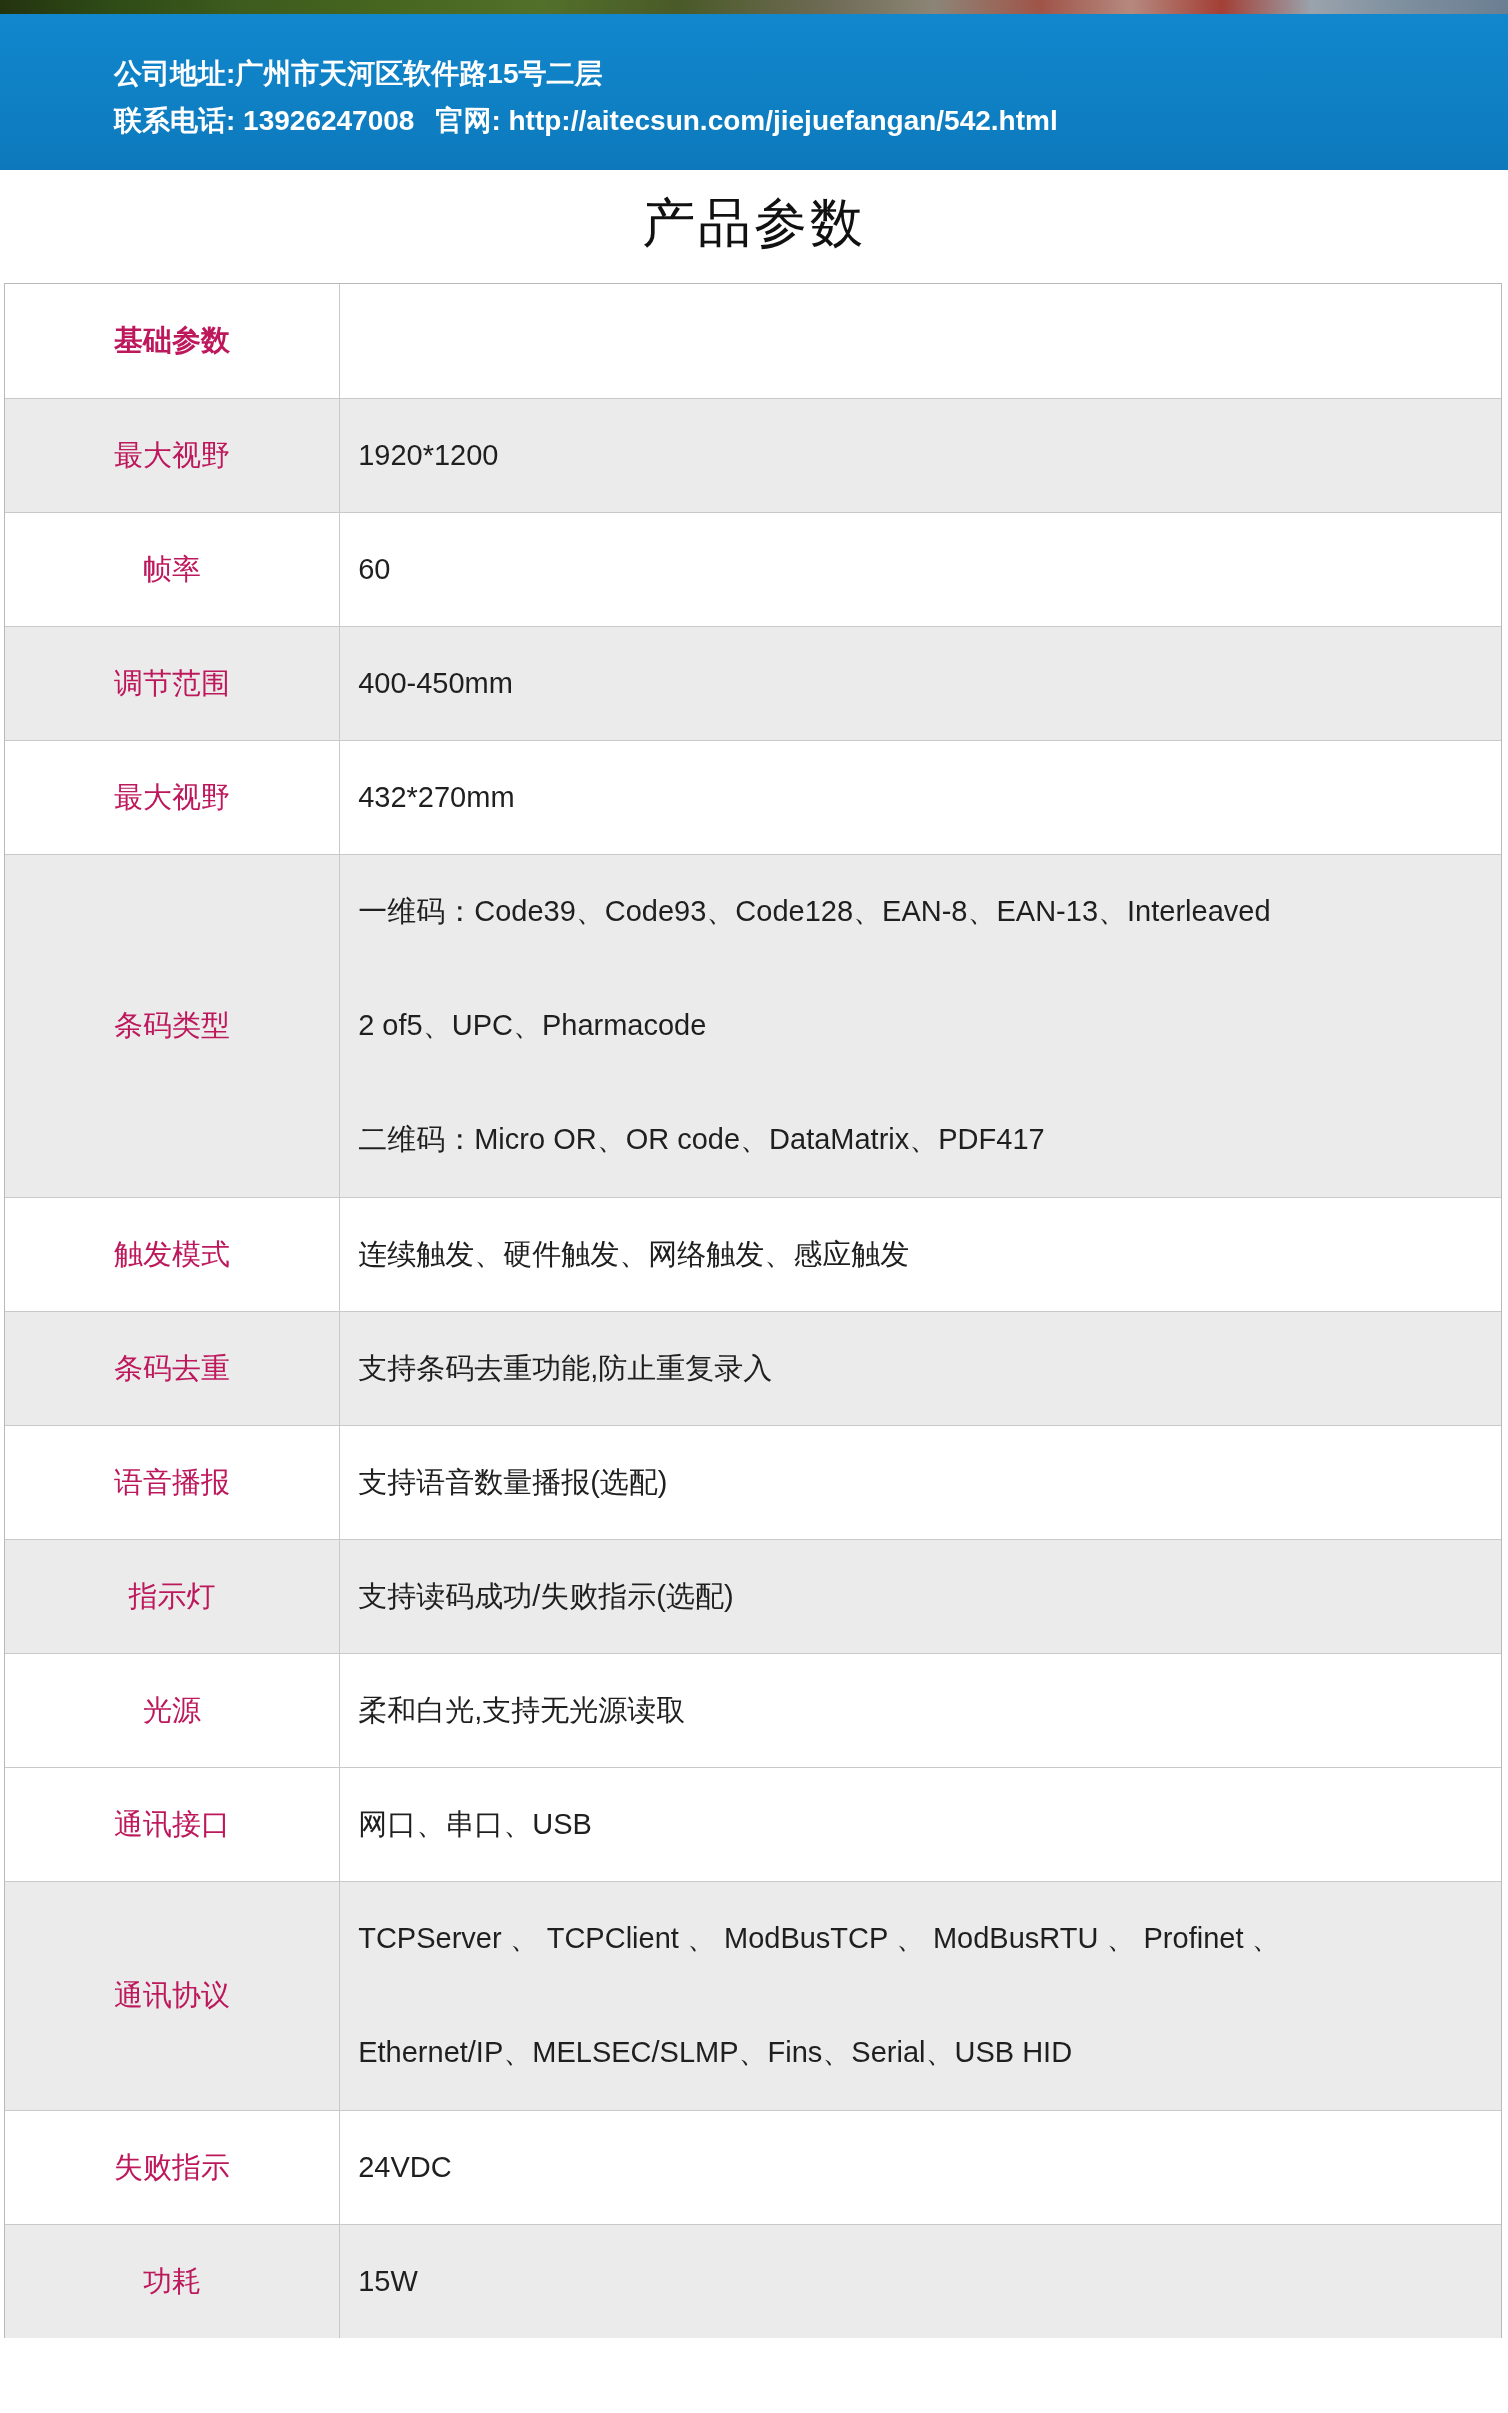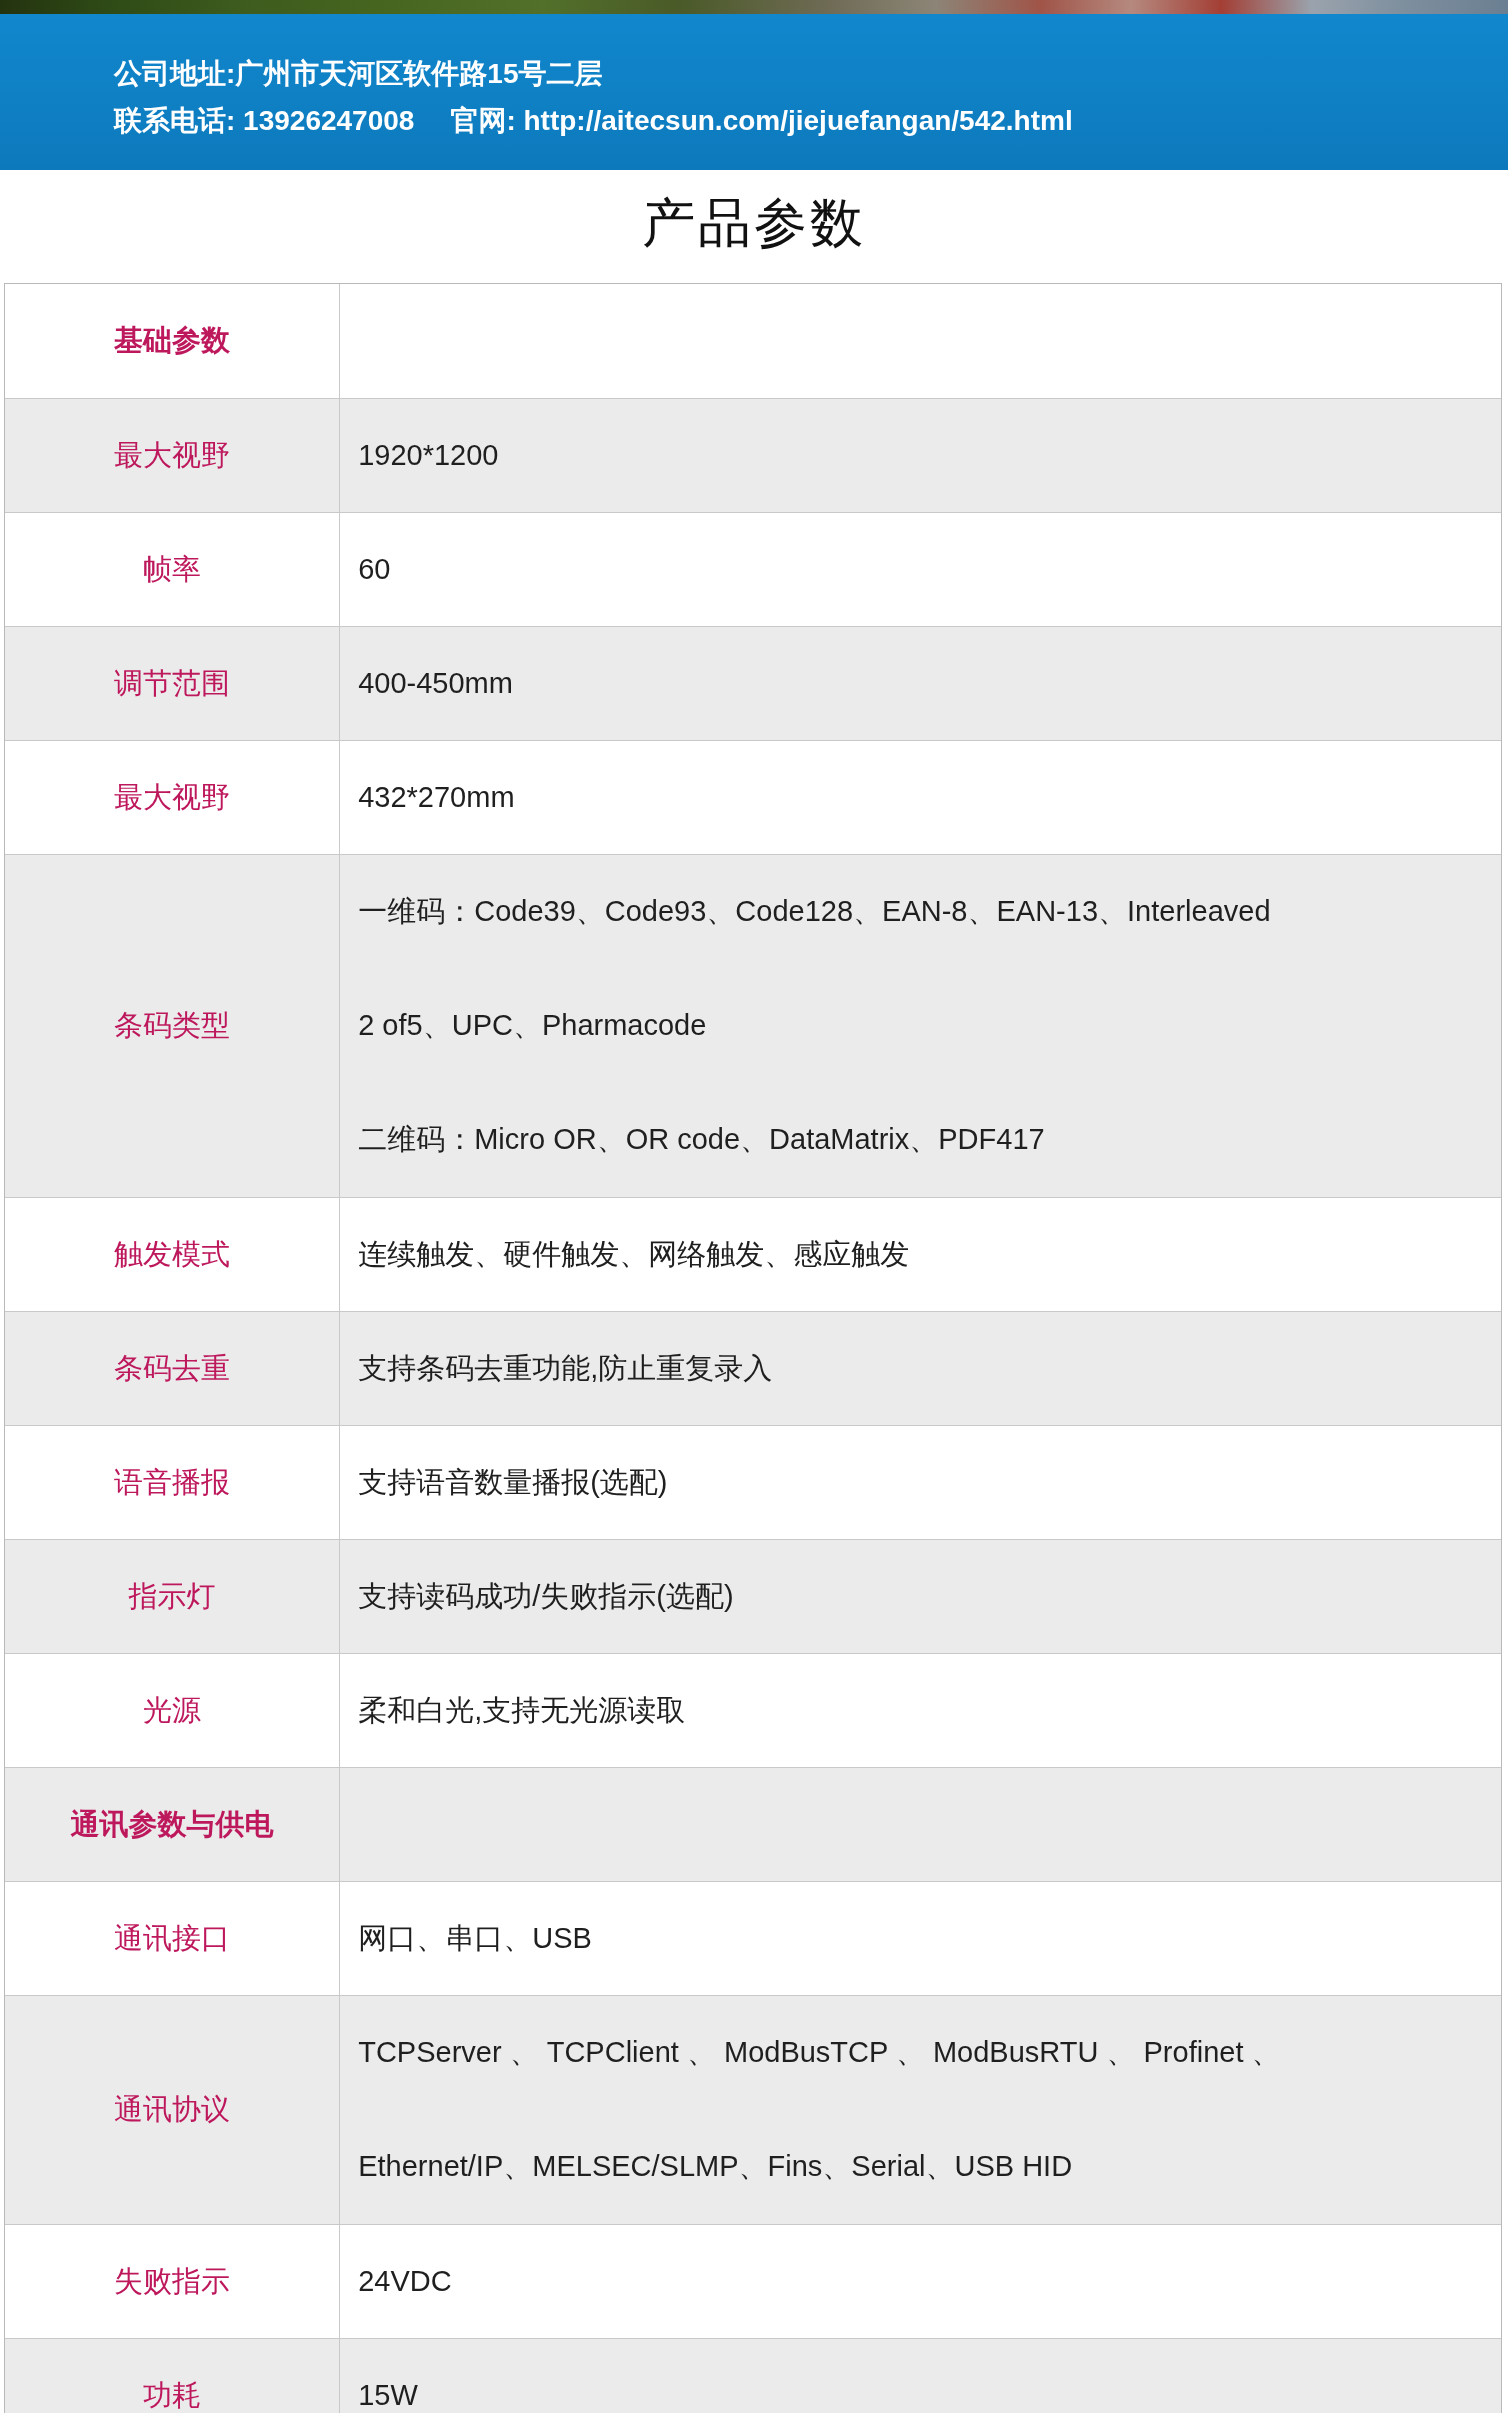--- a/index.html
+++ b/index.html
@@ -17,21 +17,21 @@
 
   
   .banner {
     position: absolute; top: 13.5px; left: 0; width: 1508px; height: 156px;
     background: linear-gradient(180deg, #1187cd 0%, #0f80c4 55%, #0d79bc 100%);
     color: #ffffff; font-weight: bold; font-size: 28px;
     padding: 42px 0 0 114px;
     display: flex; flex-direction: column; gap: 12.6px;
   }
   .banner .bline { line-height: 35px; white-space: pre; }
-  .banner .website { margin-left: 36px; }
+  .banner .website { margin-left: 21px; }
 
   
   .page-title {
     position: absolute; top: 194px; left: 0; width: 1508px;
     text-align: center; font-size: 53px; font-weight: normal; color: #111111;
     letter-spacing: 2.9px; line-height: 58px;
   }
 
   
   .spec-table {
@@ -148,26 +148,20 @@
       </div>
   </div>
 
   <div class="trow">
     <div class="tlabel">光源</div>
     <div class="tvalue">
         <div class="vline">柔和白光,支持无光源读取</div>
       </div>
   </div>
 
-  <div class="trow gray section">
-    <div class="tlabel">通讯参数与供电</div>
-    <div class="tvalue">
-        <div class="vline"></div>
-      </div>
-  </div>
 
   <div class="trow">
     <div class="tlabel">通讯接口</div>
     <div class="tvalue">
         <div class="vline">网口、串口、USB</div>
       </div>
   </div>
 
   <div class="trow gray h2">
     <div class="tlabel">通讯协议</div>

